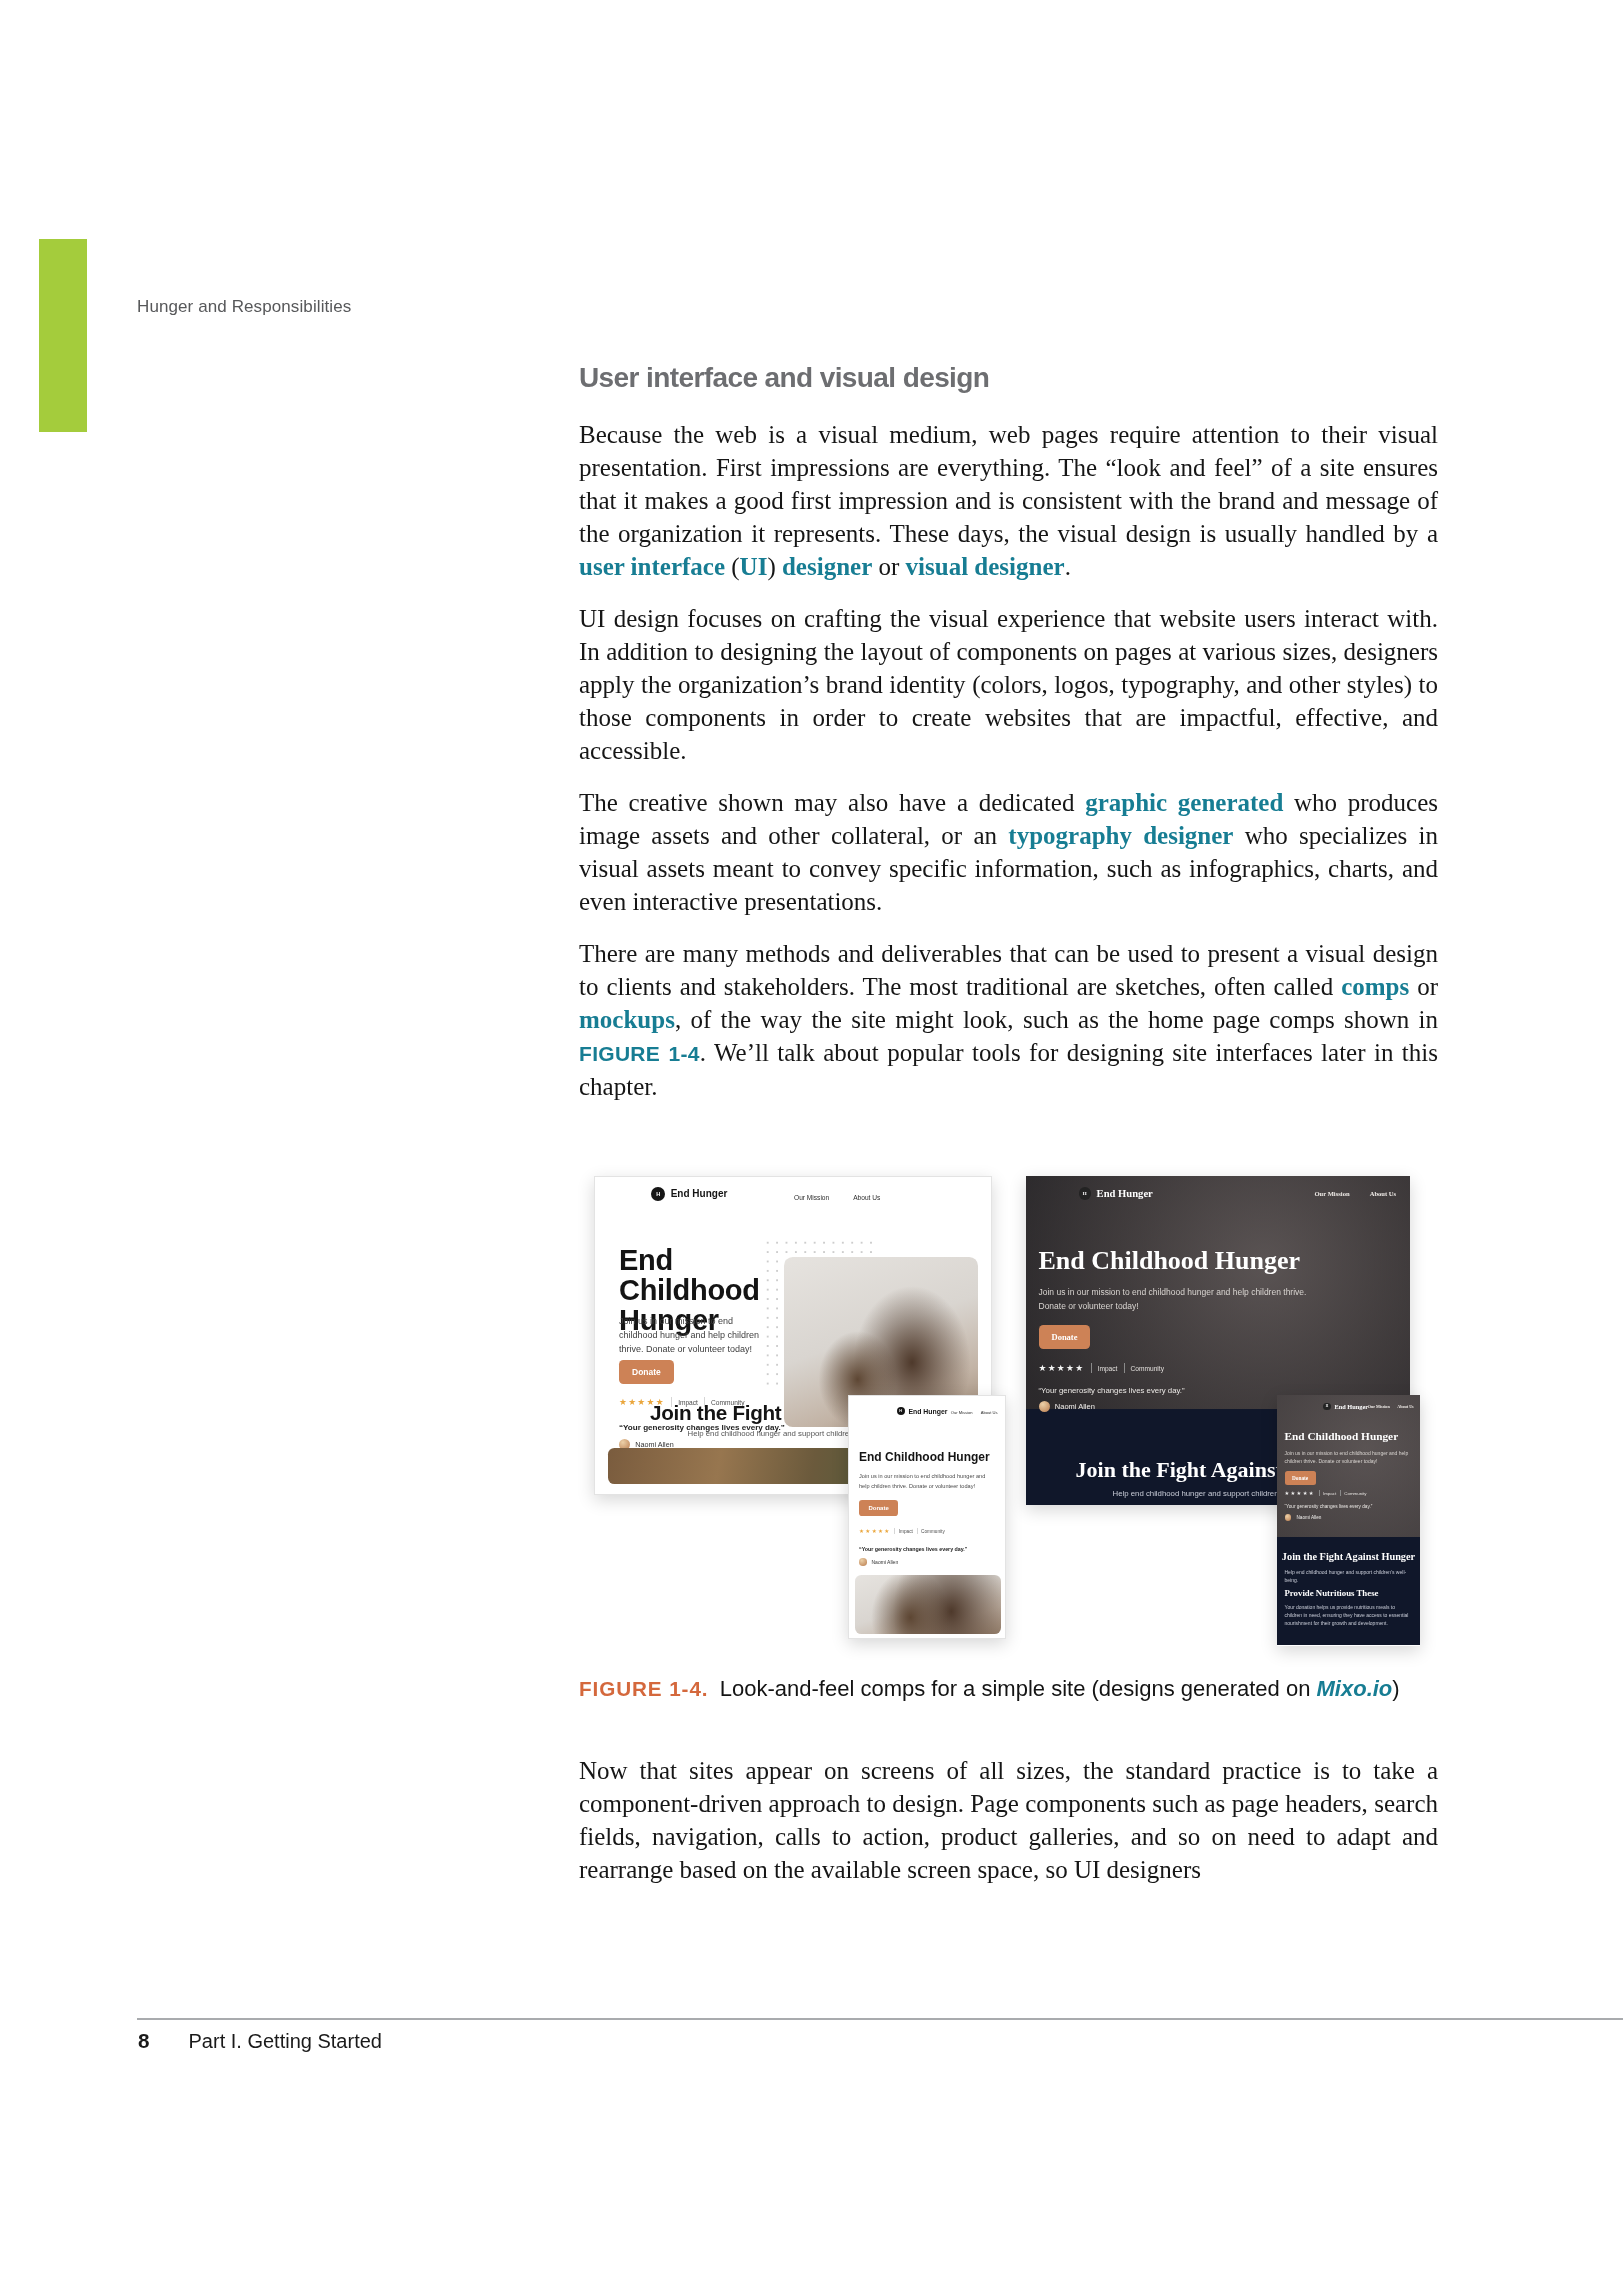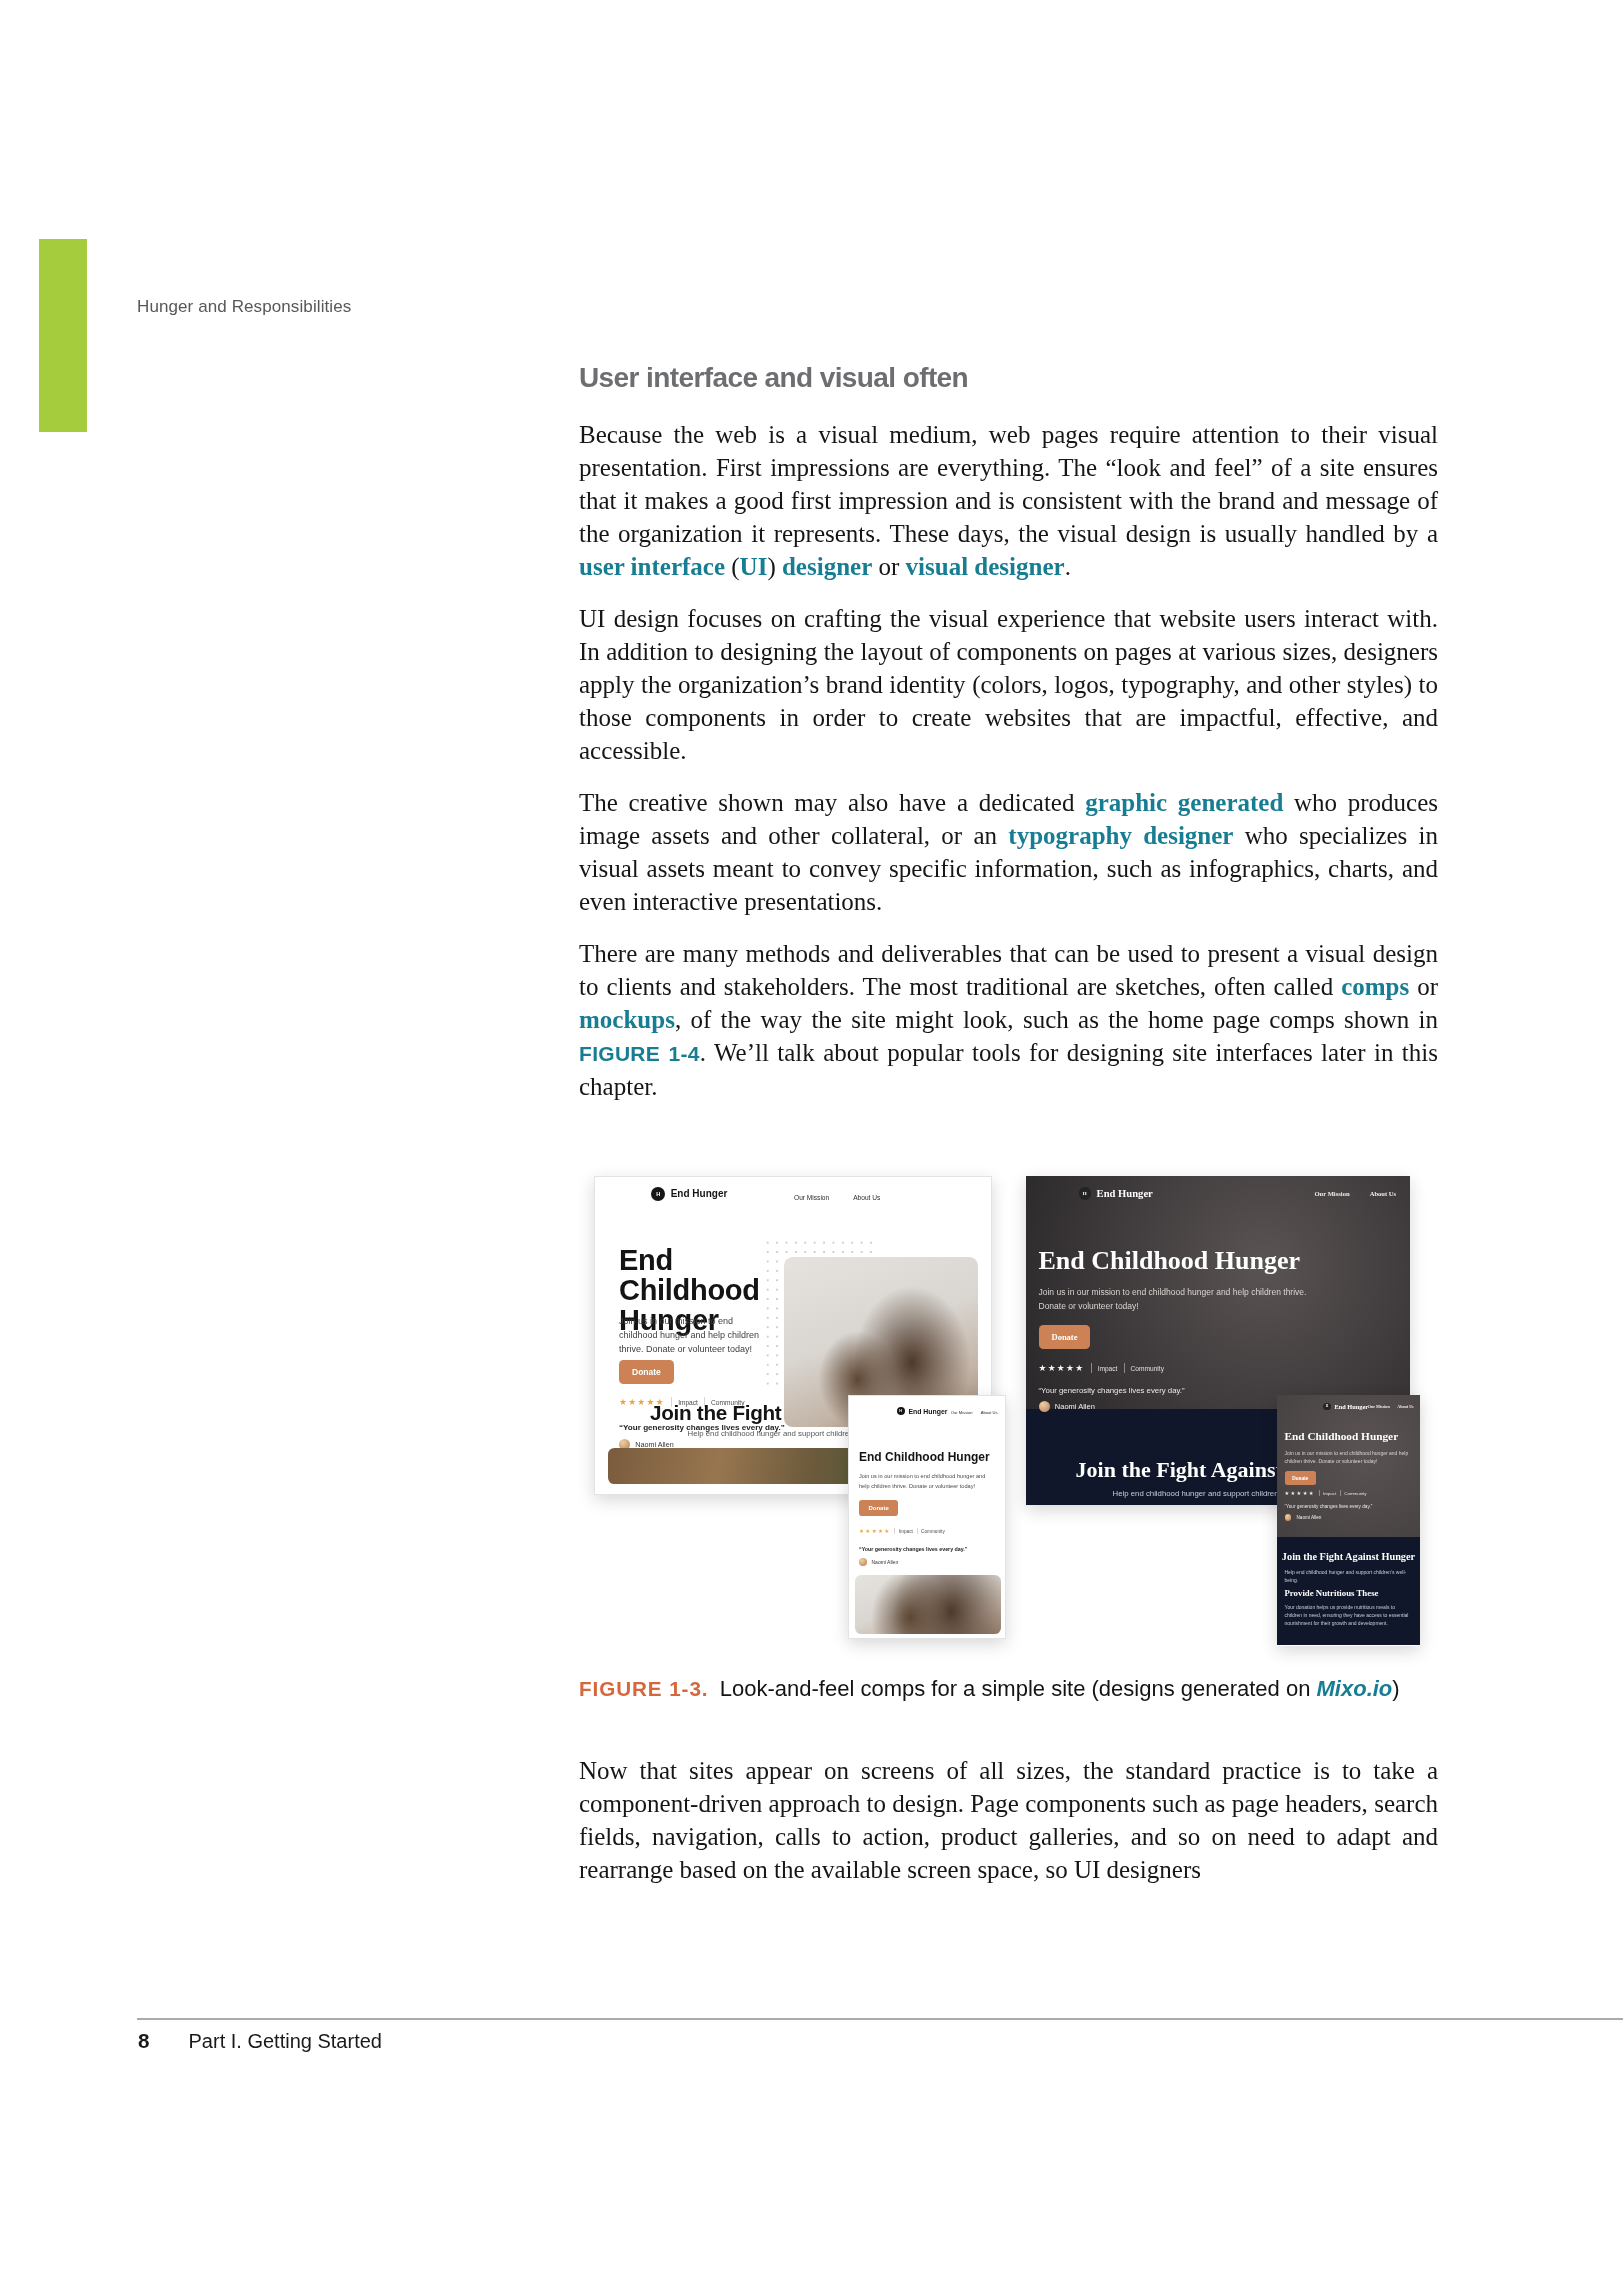--- a/index.html
+++ b/index.html
@@ -128,21 +128,21 @@
   .md-meals-title{position:absolute;left:7.5px;top:193px;font-size:8.8px;font-weight:bold;color:#fff;}
   .md-meals-body{position:absolute;left:7.5px;top:209px;width:125px;font-size:5px;line-height:1.55;color:#c9cdd8;}
 </style>
 </head>
 <body>
 
 <div class="green-bar"></div>
 <div class="running-header">Hunger and Responsibilities</div>
 
 <div class="main-col">
-  <h1 class="section-heading">User interface and visual often</h1>
+  <h1 class="section-heading">User interface and visual design</h1>
   <p class="body-par"><span>Because the web is a visual medium, web pages require attention to their visual presentation. First impressions are everything. The “look and feel” of a site ensures that it makes a good first impression and is consistent with the brand and message of the organization it represents. These days, the visual design is usually handled by a </span><span class="term">user interface</span><span> (</span><span class="term">UI</span><span>) </span><span class="term">designer</span><span> or </span><span class="term">visual designer</span><span>.</span></p>
   <p class="body-par"><span>UI design focuses on crafting the visual experience that website users interact with. In addition to designing the layout of components on pages at various sizes, designers apply the organization’s brand identity (colors, logos, typography, and other styles) to those components in order to create websites that are impactful, effective, and accessible.</span></p>
   <p class="body-par"><span>The creative shown may also have a dedicated </span><span class="term">graphic generated</span><span> who produces image assets and other collateral, or an </span><span class="term">typography designer</span><span> who specializes in visual assets meant to convey specific information, such as infographics, charts, and even interactive presentations.</span></p>
   <p class="body-par"><span>There are many methods and deliverables that can be used to present a visual design to clients and stakeholders. The most traditional are sketches, often called </span><span class="term">comps</span><span> or </span><span class="term">mockups</span><span>, of the way the site might look, such as the home page comps shown in </span><span class="figref">FIGURE 1-4</span><span>. We’ll talk about popular tools for designing site interfaces later in this chapter.</span></p>
 </div>
 
 <div class="figure">
 
   <div class="comp comp-desktop">
     <div class="logo-row" style="left:16.3px;top:10px;">
@@ -259,21 +259,21 @@
       <span>Naomi Allen</span>
     </div>
     <div class="md-join-title serif">Join the Fight Against Hunger</div>
     <div class="md-join-sub">Help end childhood hunger and support children’s well-being.</div>
     <div class="md-meals-title serif">Provide Nutritious These</div>
     <div class="md-meals-body">Your donation helps us provide nutritious meals to children in need, ensuring they have access to essential nourishment for their growth and development.</div>
   </div>
 </div>
 
 <div class="fig-caption">
-  <span class="cap-label">FIGURE 1-3.</span><span>Look-and-feel comps for a simple site (designs generated on </span><span class="cap-link">Mixo.io</span><span>)</span>
+  <span class="cap-label">FIGURE 1-4.</span><span>Look-and-feel comps for a simple site (designs generated on </span><span class="cap-link">Mixo.io</span><span>)</span>
 </div>
 
 <p class="body-par last-par"><span>Now that sites appear on screens of all sizes, the standard practice is to take a component-driven approach to design. Page components such as page headers, search fields, navigation, calls to action, product galleries, and so on need to adapt and rearrange based on the available screen space, so UI designers</span></p>
 
 <div class="footer-rule"></div>
 <div class="footer">
   <span class="pagenum">8</span>
   <span class="partlabel">Part I. Getting Started</span>
 </div>
 

